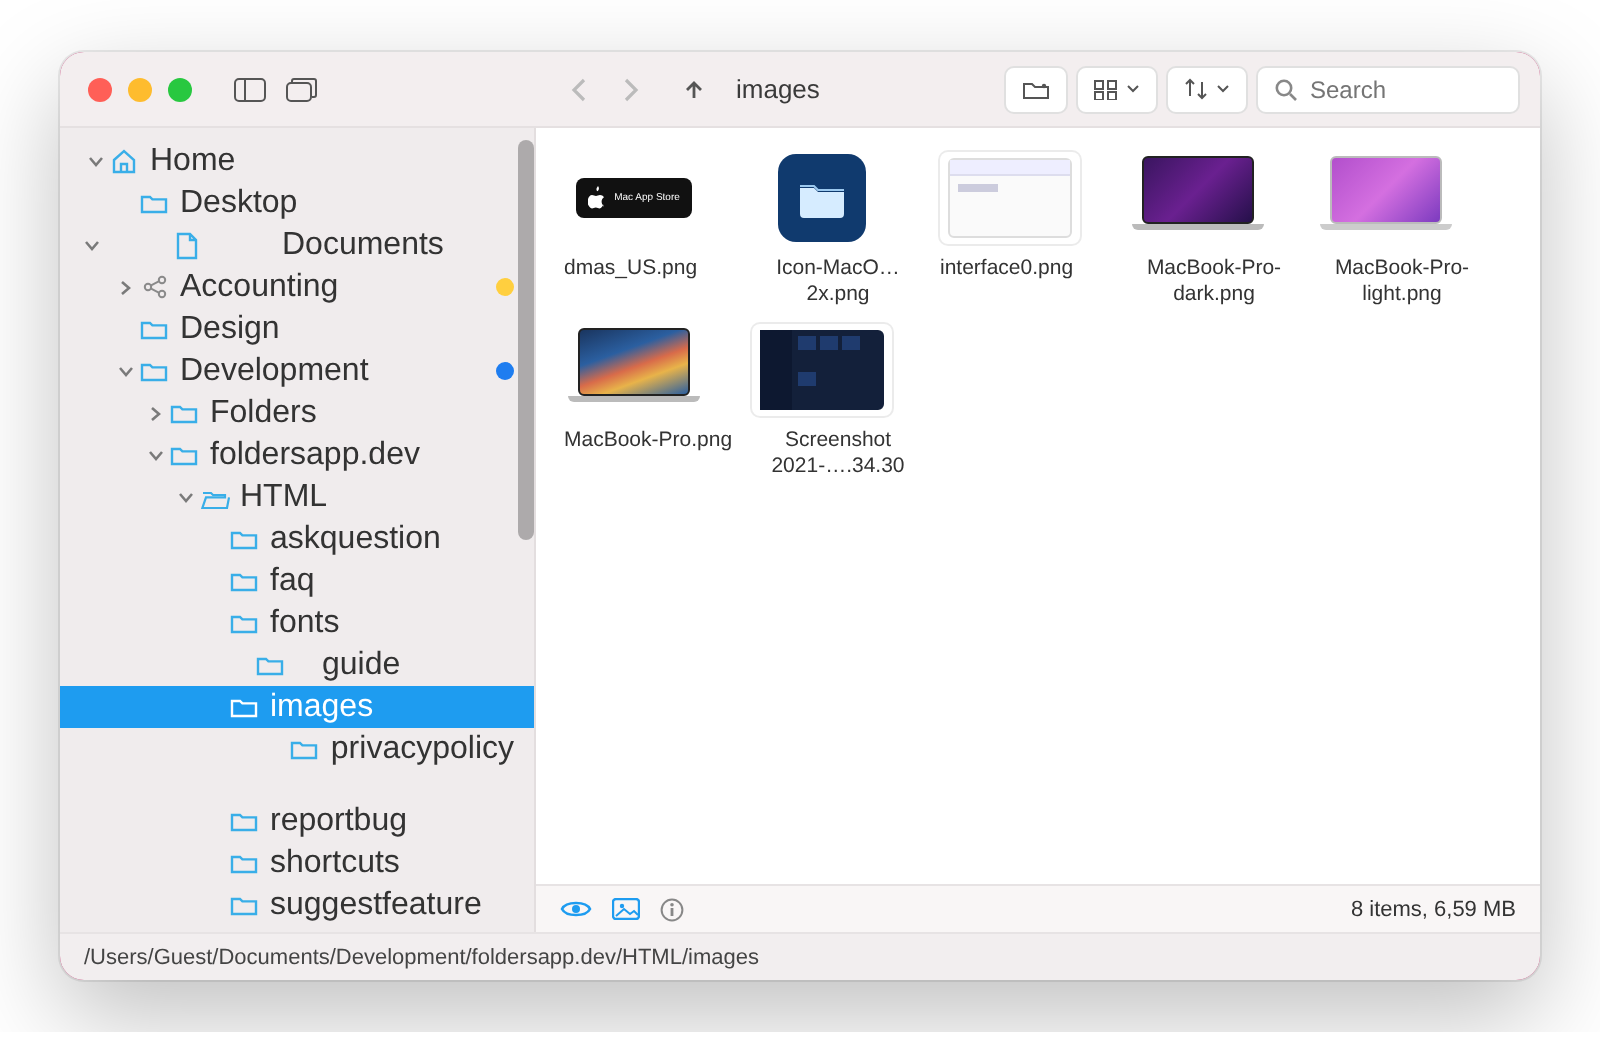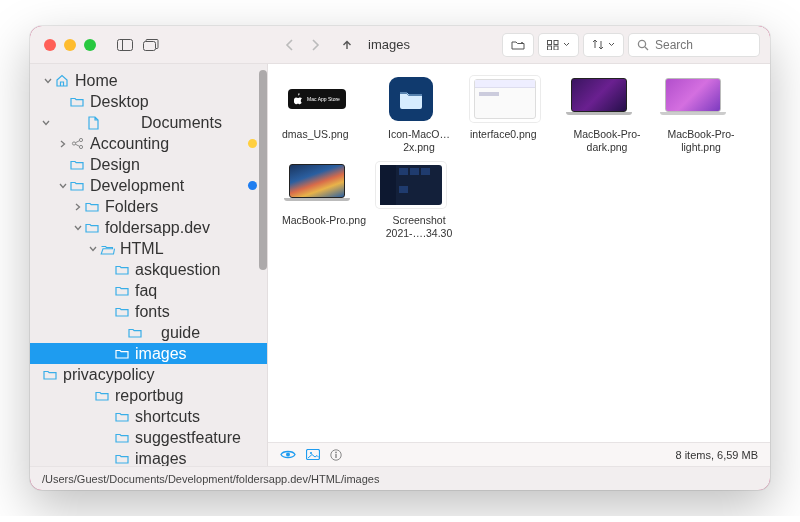--- a/index.html
+++ b/index.html
@@ -284,30 +284,30 @@
           </div>
           <div class="row sel" style="padding-left: 72px;">
             <span class="disclose"></span>
             <span class="ficon">
               <svg width="14" height="11" viewBox="0 0 14 11">
                 <path d="M1 2.5 h4 l1.2 1.2 H13 V10 H1 Z" fill="none" stroke="#fff" stroke-width="1.2"></path>
               </svg>
             </span>
             <span>images</span>
           </div>
-          <div class="row" style="">
+          <div class="row" style="padding-left: 72px; justify-content: flex-end;">
             <span class="disclose"></span>
             <span class="ficon">
               <svg width="14" height="11" viewBox="0 0 14 11">
                 <path d="M1 2.5 h4 l1.2 1.2 H13 V10 H1 Z" fill="none" stroke="#39aee8" stroke-width="1.2"></path>
               </svg>
             </span>
             <span>privacypolicy</span>
           </div>
-          <div class="row" style="padding-left: 52px;">
+          <div class="row" style="padding-left: 72px; margin-top: 15px;">
             <span class="disclose"></span>
             <span class="ficon">
               <svg width="14" height="11" viewBox="0 0 14 11">
                 <path d="M1 2.5 h4 l1.2 1.2 H13 V10 H1 Z" fill="none" stroke="#39aee8" stroke-width="1.2"></path>
               </svg>
             </span>
             <span>reportbug</span>
           </div>
           <div class="row" style="padding-left: 72px;">
             <span class="disclose"></span>

